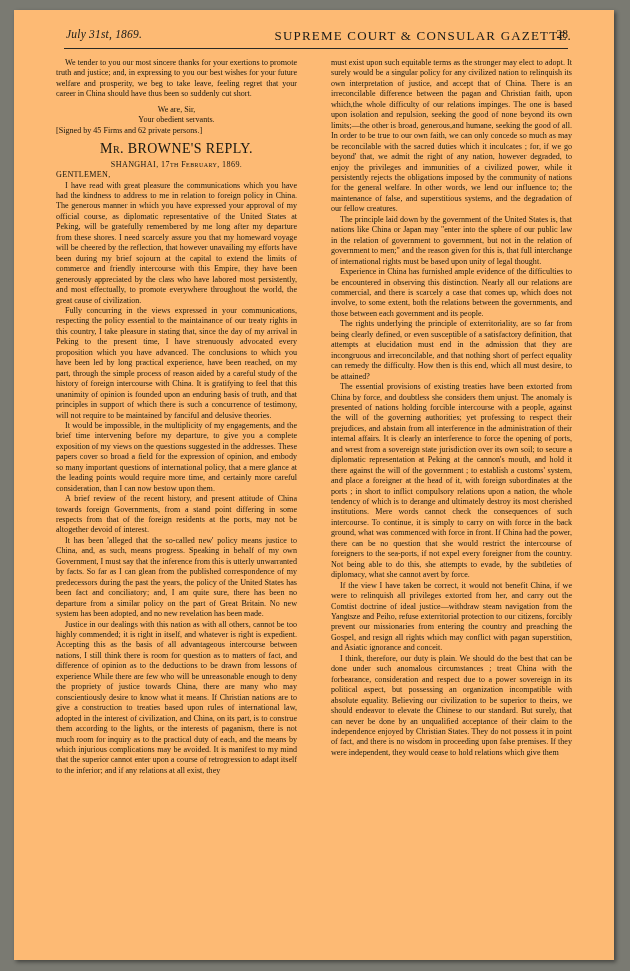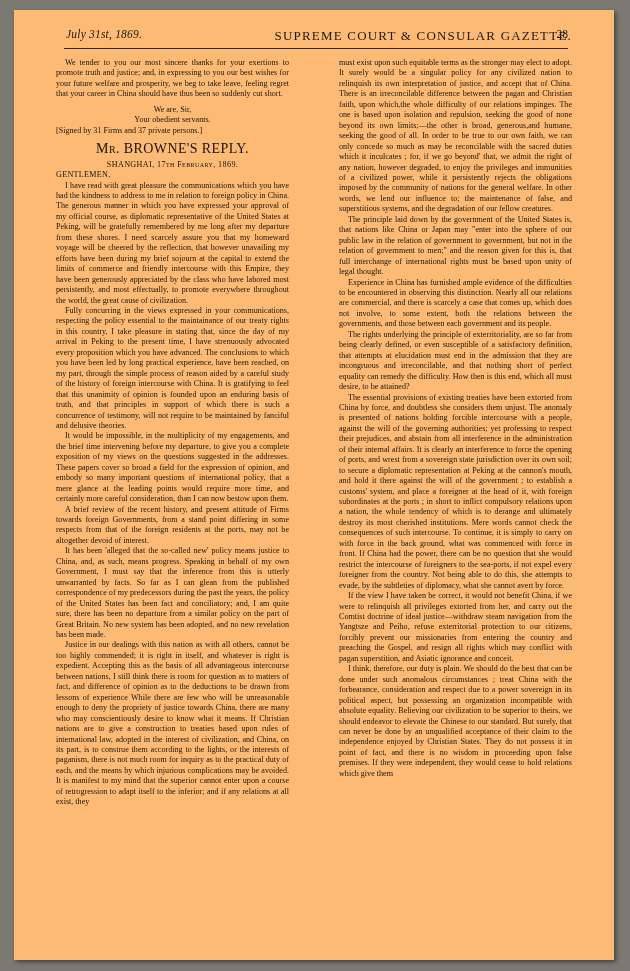--- a/index.html
+++ b/index.html
@@ -69,21 +69,21 @@
     height: 1px;
     background: #2a2a24;
   }
   .columns {
     position: absolute;
     top: 30px;
     left: 0;
     width: 516px;
     height: 880px;
     display: flex;
-    gap: 12px;
+    gap: 4px;
   }
   .col {
     width: 245px;
     font-size: 8.1px;
     line-height: 10.45px;
     text-align: justify;
     color: #16160f;
     hyphens: none;
   }
   .col.left { padding-right: 13px; }
@@ -135,30 +135,30 @@
       <div class="rule"></div>
     </div>
 
     <div class="columns">
 
       <div class="col left">
         <p>We tender to you our most sincere thanks for your exertions to promote truth and justice; and, in expressing to you our best wishes for your future welfare and prosperity, we beg to take leave, feeling regret that your career in China should have thus been so suddenly cut short.</p>
         <div class="gap-sm"></div>
         <p class="right">We are, Sir,</p>
         <p class="right">Your obedient servants.</p>
-        <p class="bracket">[Signed by 31 Firms and 37 private persons.]</p>
+        <p class="bracket">[Signed by 45 Firms and 62 private persons.]</p>
         <div class="gap-md"></div>
         <p class="center sc-head">Mr. BROWNE'S REPLY.</p>
         <div class="gap-sm"></div>
         <p class="right place">SHANGHAI, 17th February, 1869.</p>
         <p class="noindent salute">GENTLEMEN,</p>
         <p>I have read with great pleasure the communications which you have had the kindness to address to me in relation to foreign policy in China.  The generous manner in which you have expressed your approval of my official course, as diplomatic representative of the United States at Peking, will be gratefully remembered by me long after my departure from these shores.  I need scarcely assure you that my homeward voyage will be cheered by the reflection, that however unavailing my efforts have been during my brief sojourn at the capital to extend the limits of commerce and friendly intercourse with this Empire, they have been generously appreciated by the class who have labored most persistently, and most effectually, to promote everywhere throughout the world, the great cause of civilization.</p>
         <p>Fully concurring in the views expressed in your communications, respecting the policy essential to the maintainance of our treaty rights in this country, I take pleasure in stating that, since the day of my arrival in Peking to the present time, I have strenuously advocated every proposition which you have advanced.  The conclusions to which you have been led by long practical experience, have been reached, on my part, through the simple process of reason aided by a careful study of the history of foreign intercourse with China.  It is gratifying to feel that this unanimity of opinion is founded upon an enduring basis of truth, and that principles in support of which there is such a concurrence of testimony, will not require to be maintained by fanciful and delusive theories.</p>
         <p>It would be impossible, in the multiplicity of my engagements, and the brief time intervening before my departure, to give you a complete exposition of my views on the questions suggested in the addresses.  These papers cover so broad a field for the expression of opinion, and embody so many important questions of international policy, that a mere glance at the leading points would require more time, and certainly more careful consideration, than I can now bestow upon them.</p>
-        <p>A brief review of the recent history, and present attitude of Firms towards foreign Governments, from a stand point differing in some respects from that of the foreign residents at the ports, may not be altogether devoid of interest.</p>
+        <p>A brief review of the recent history, and present attitude of China towards foreign Governments, from a stand point differing in some respects from that of the foreign residents at the ports, may not be altogether devoid of interest.</p>
         <p>It has been 'alleged that the so-called new' policy means justice to China, and, as such, means progress.  Speaking in behalf of my own Government, I must say that the inference from this is utterly unwarranted by facts.  So far as I can glean from the published correspondence of my predecessors during the past the years, the policy of the United States has been fact and conciliatory; and, I am quite sure, there has been no departure from a similar policy on the part of Great Britain.  No new system has been adopted, and no new revelation has been made.</p>
         <p>Justice in our dealings with this nation as with all others, cannot be too highly commended; it is right in itself, and whatever is right is expedient.  Accepting this as the basis of all advantageous intercourse between nations, I still think there is room for question as to matters of fact, and difference of opinion as to the deductions to be drawn from lessons of experience  While there are few who will be unreasonable enough to deny the propriety of justice towards China, there are many who may conscientiously desire to know what it means.  If Christian nations are to give a construction to treaties based upon rules of international law, adopted in the interest of civilization, and China, on its part, is to construe them according to the lights, or the interests of paganism, there is not much room for inquiry as to the practical duty of each, and the means by which injurious complications may be avoided.  It is manifest to my mind that the superior cannot enter upon a course of retrogression to adapt itself to the inferior; and if any relations at all exist, they</p>
       </div>
 
       <div class="divider"></div>
 
       <div class="col right">
         <p class="noindent">must exist upon such equitable terms as the stronger may elect to adopt.  It surely would be a singular policy for any civilized nation to relinquish its own interpretation of justice, and accept that of China.  There is an irreconcilable difference between the pagan and Christian faith, upon which,the whole difficulty of our relations impinges.  The one is based upon isolation and repulsion, seeking the good of none beyond its own limits;—the other is broad, generous,and humane, seeking the good of all.  In order to be true to our own faith, we can only concede so much as may be reconcilable with the sacred duties which it inculcates ; for, if we go beyond' that, we admit the right of any nation, however degraded, to enjoy the privileges and immunities of a civilized power, while it persistently rejects the obligations imposed by the community of nations for the general welfare.  In other words, we lend our influence to; the maintenance of false, and superstitious systems, and the degradation of our fellow creatures.</p>
         <p>The principle laid down by the government of the United States is, that nations like China or Japan may "enter into the sphere of our public law in the relation of government to government, but not in the relation of government to men;" and the reason given for this is, that full interchange of international rights must be based upon unity of legal thought.</p>
         <p>Experience in China has furnished ample evidence of the difficulties to be encountered in observing this distinction.  Nearly all our relations are commercial, and there is scarcely a case that comes up, which does not involve, to some extent, both the relations between the governments, and those between each government and its people.</p>

